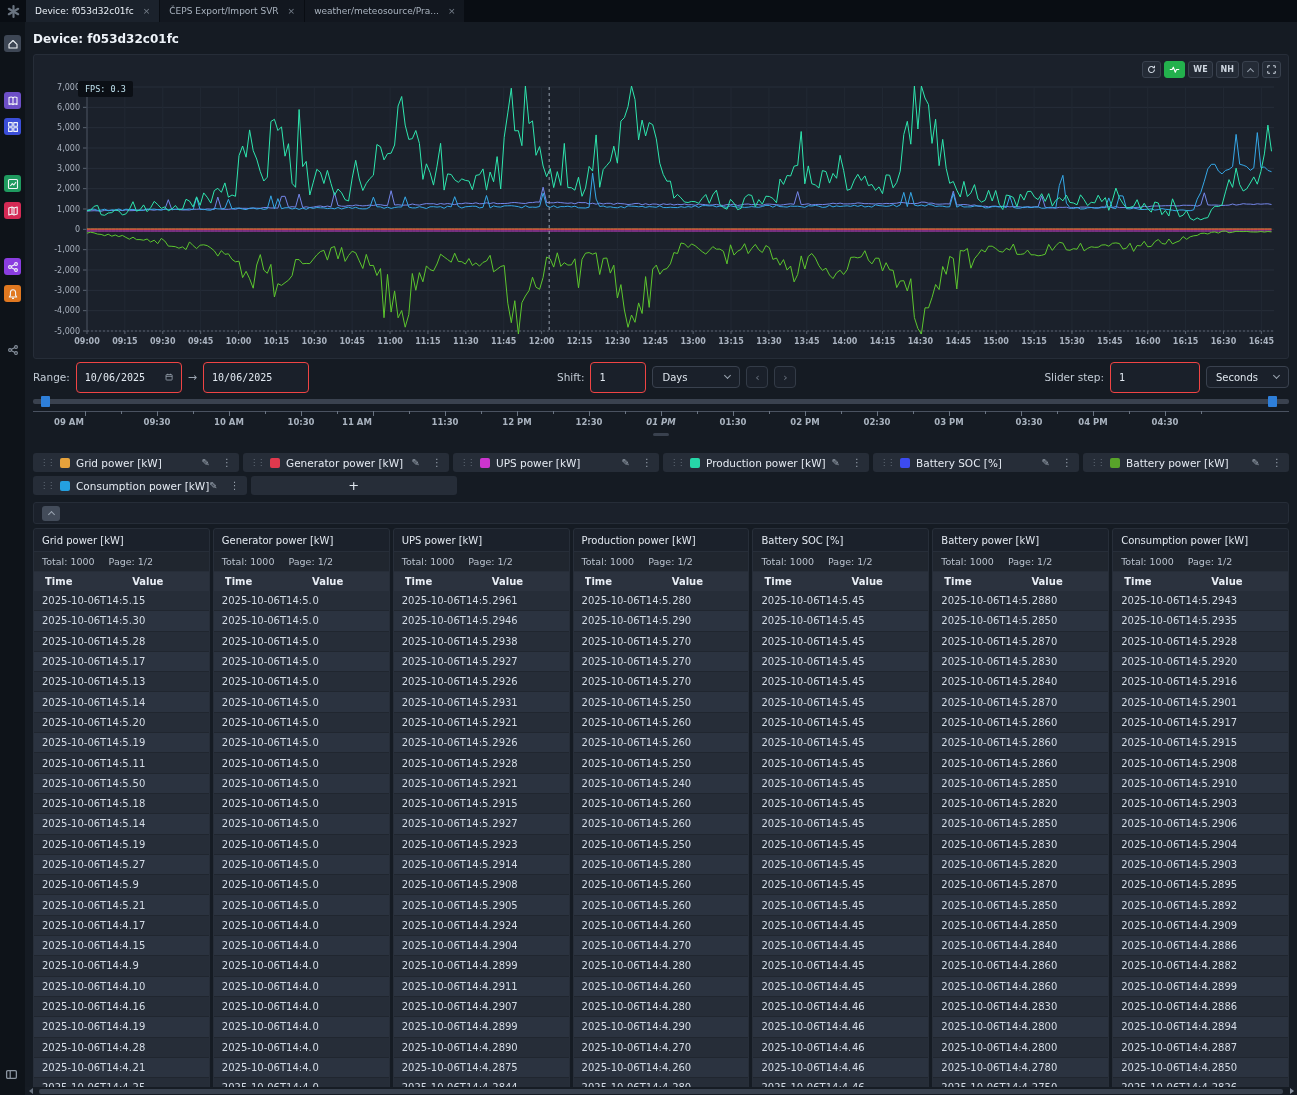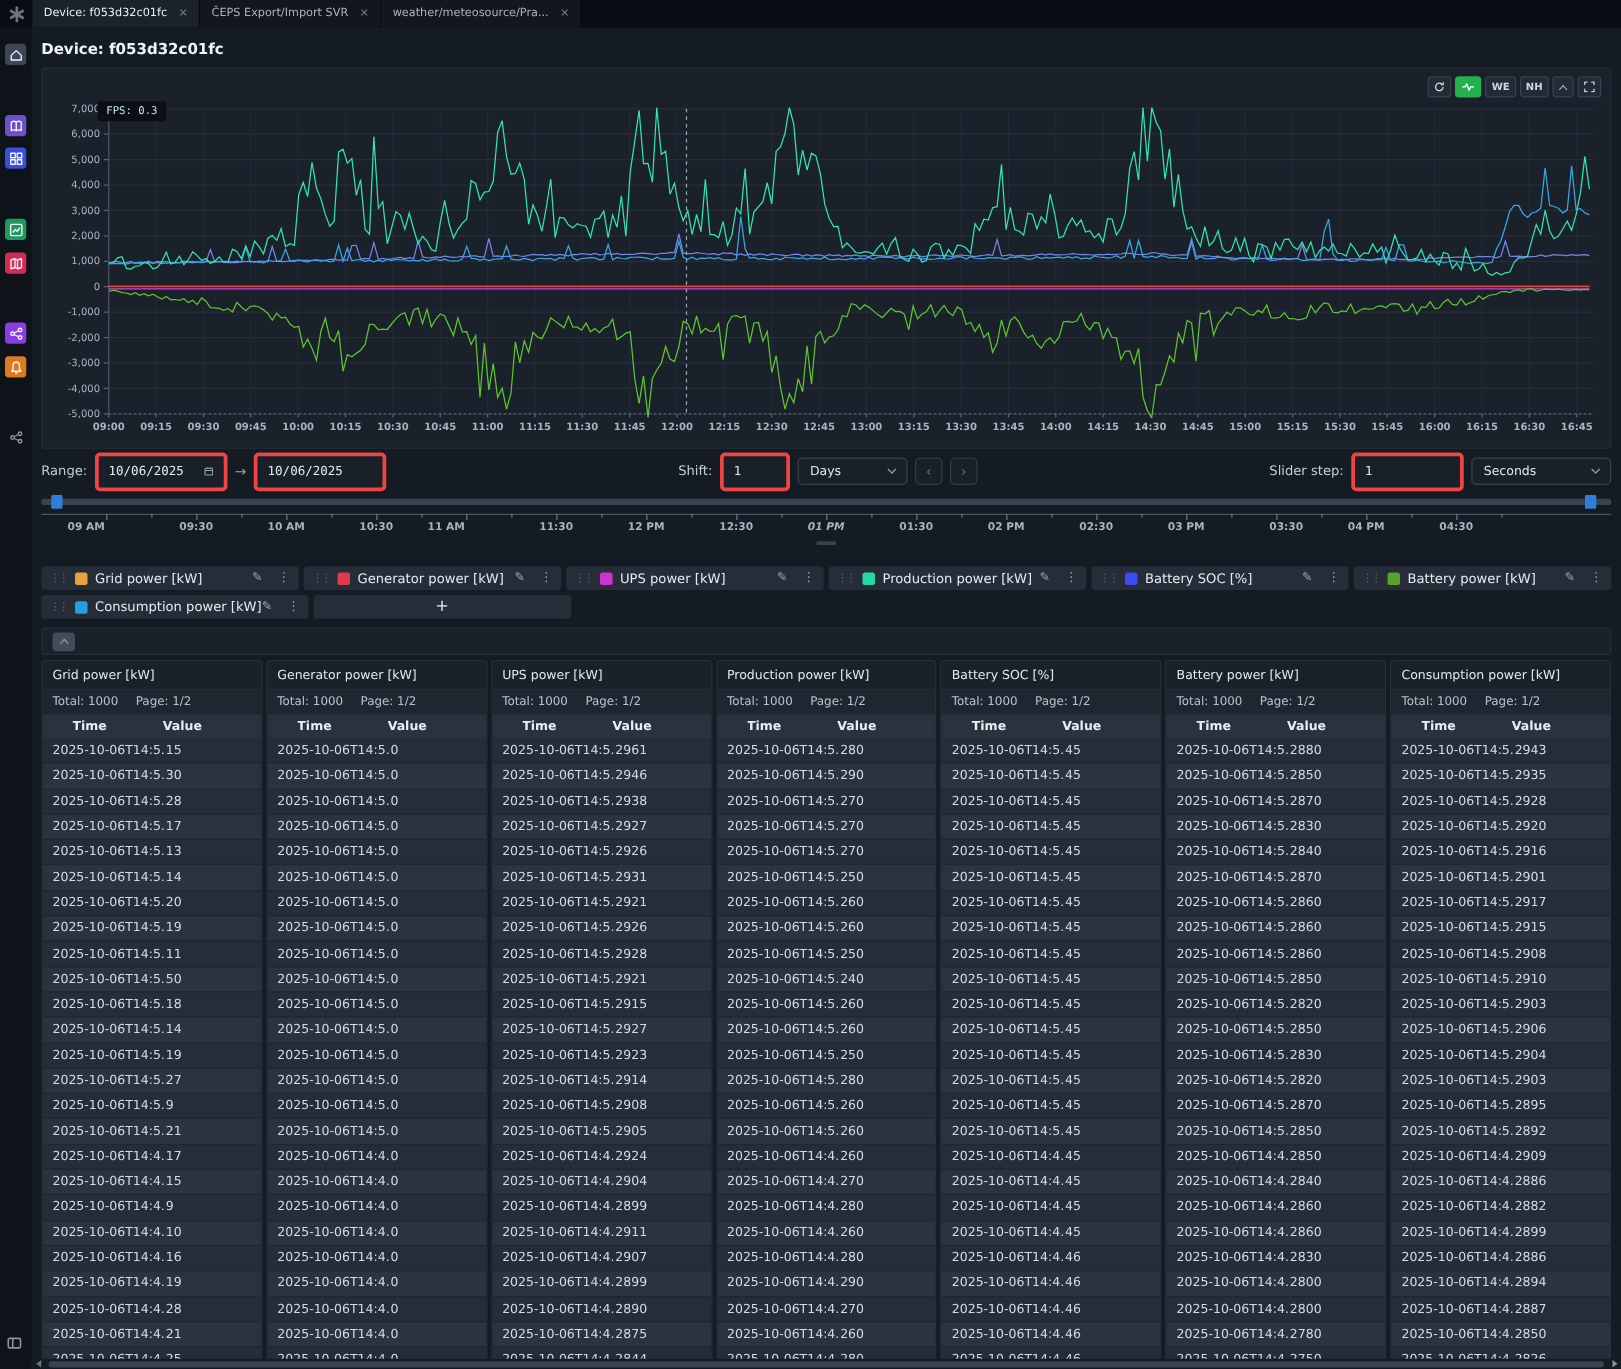--- a/index.html
+++ b/index.html
@@ -33,21 +33,21 @@
   .chart-btns{position:absolute;top:6px;right:7px;display:flex;gap:3px}
   .cbtn{height:17px;min-width:17px;padding:0 4px;background:#242b36;border:1px solid #39414e;
         border-radius:3px;color:#ced6e0;font-size:8px;font-weight:bold;
         display:flex;align-items:center;justify-content:center;cursor:pointer}
   .cbtn.green{background:#23b14d;border-color:#23b14d}
 
   
   .controls{margin-top:6px;height:24px;display:flex;align-items:center;
             font-size:10.5px;font-weight:normal;color:#c3ccd6;justify-content:space-between}
   .grp{display:flex;align-items:center;gap:6px}
-  .input{height:31px;background:#1a202a;border:3px solid #ef4444;border-radius:4px;
+  .input{height:31px;background:#1a202a;border:1px solid #ef4444;border-radius:4px;
          color:#e2e9f1;font-family:"DejaVu Sans Mono",monospace;font-size:10px;
          display:flex;align-items:center;padding:12px 8px;gap:8px}
   .input input{background:transparent;border:none;outline:none;color:#e2e9f1;
                font:inherit;width:100%;padding:0}
   .select{height:22px;background:#1a202a;border:1px solid #39414e;border-radius:4px;
           color:#dfe6ee;font-size:10px;display:flex;align-items:center;
           justify-content:space-between;padding:0 9px;cursor:pointer}
   .chev{width:5px;height:5px;border-right:1.4px solid #9aa4b0;border-bottom:1.4px solid #9aa4b0;
         transform:rotate(45deg);margin-top:-3px;margin-left:9px}
   .chev.up{transform:rotate(-135deg);margin-top:3px;margin-left:0}
@@ -82,21 +82,21 @@
              border-radius:3px;display:flex;align-items:center;padding:0 8px}
   .dt-title{font-size:10.5px;font-weight:bold;color:#e4eaf2;flex:1}
   .dt-collapse{width:18px;height:15px;background:#434c5a;border-radius:3px;
                display:flex;align-items:center;justify-content:center;cursor:pointer}
   .cards{margin-top:4px;display:flex;gap:3px;height:566px;overflow:hidden}
   .card{flex:1;background:#1b212b;border:1px solid #272e39;border-radius:3px;overflow:hidden}
   .card .ttl{padding:6px 8px 5px;font-size:10px;color:#e2e8f0;border-bottom:1px solid #272e39;white-space:nowrap}
   .card .meta{padding:4px 8px;font-size:9.5px;color:#b9c2ce;display:flex;gap:14px;
               background:#20262f;border-bottom:1px solid #272e39}
   .card .head{display:flex;background:#2b323e;font-size:10px;font-weight:bold;
-              color:#e8edf4;padding:4px 24px}
+              color:#e8edf4;padding:4px 11px}
   .c1{width:57%;white-space:nowrap;overflow:hidden}
   .c2{flex:1;white-space:nowrap}
   .row{display:flex;padding:0 8px;height:20.3px;align-items:center;font-size:10px;
        color:#d3dbe5;background:#262d38;border-bottom:1px solid #20262f}
   .row:nth-child(even){background:#2b3340}
 
   
   .hscroll{position:absolute;left:25px;right:0;bottom:0;height:8px;background:#161c24;z-index:6}
   .hthumb{position:absolute;left:14px;right:14px;top:1.5px;height:5px;background:#39424f;border-radius:2px}
   .harrow{position:absolute;top:1px;width:0;height:0;border-top:3px solid transparent;
@@ -405,21 +405,21 @@
         <span class="chev"></span>
       </div>
       <div class="navbtn">‹</div>
       <div class="navbtn">›</div>
     </div>
     <div class="grp">
       <span class="ctl-label">Slider step:</span>
       <div class="input" style="width:90px">
         <input value="1" style="">
       </div>
-      <div class="select" style="width:112px">
+      <div class="select" style="width:83px">
         <span>Seconds</span>
         <span class="chev"></span>
       </div>
     </div>
   </div>
 
   <div class="slider" id="slider">
     <div class="track"></div>
     <div class="handle" style="left:8px"></div>
     <div class="handle" style="right:12px"></div>

